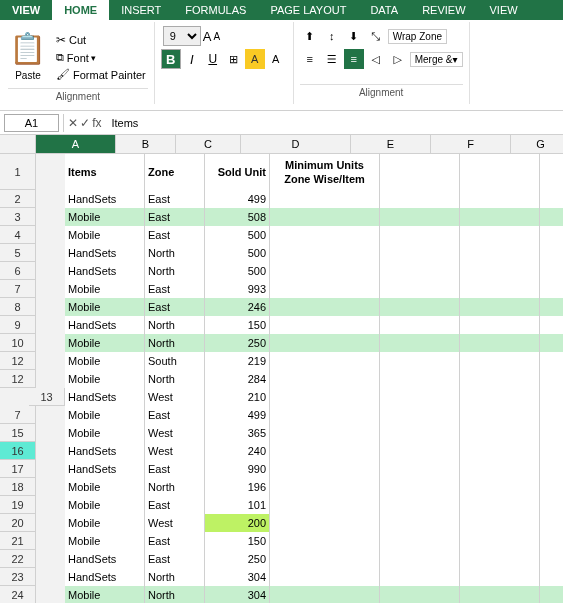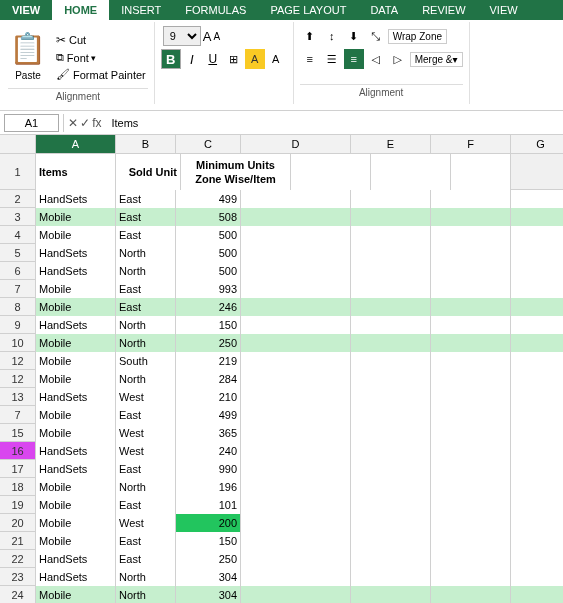--- a/index.html
+++ b/index.html
@@ -141,37 +141,38 @@
         <div style="display: flex; align-items: center; justify-content: center; font-size: 11px; color: rgb(51, 51, 51); border-bottom: 1px solid rgb(208, 208, 208); border-right: 1px solid rgb(208, 208, 208); width: 36px; height: 18px; cursor: pointer; background: rgb(242, 242, 242);">3</div>
         <div style="display: flex; align-items: center; justify-content: center; font-size: 11px; color: rgb(51, 51, 51); border-bottom: 1px solid rgb(208, 208, 208); border-right: 1px solid rgb(208, 208, 208); width: 36px; height: 18px; cursor: pointer; background: rgb(242, 242, 242);">4</div>
         <div style="display: flex; align-items: center; justify-content: center; font-size: 11px; color: rgb(51, 51, 51); border-bottom: 1px solid rgb(208, 208, 208); border-right: 1px solid rgb(208, 208, 208); width: 36px; height: 18px; cursor: pointer; background: rgb(242, 242, 242);">5</div>
         <div style="display: flex; align-items: center; justify-content: center; font-size: 11px; color: rgb(51, 51, 51); border-bottom: 1px solid rgb(208, 208, 208); border-right: 1px solid rgb(208, 208, 208); width: 36px; height: 18px; cursor: pointer; background: rgb(242, 242, 242);">6</div>
         <div style="display: flex; align-items: center; justify-content: center; font-size: 11px; color: rgb(51, 51, 51); border-bottom: 1px solid rgb(208, 208, 208); border-right: 1px solid rgb(208, 208, 208); width: 36px; height: 18px; cursor: pointer; background: rgb(242, 242, 242);">7</div>
         <div style="display: flex; align-items: center; justify-content: center; font-size: 11px; color: rgb(51, 51, 51); border-bottom: 1px solid rgb(208, 208, 208); border-right: 1px solid rgb(208, 208, 208); width: 36px; height: 18px; cursor: pointer; background: rgb(242, 242, 242);">8</div>
         <div style="display: flex; align-items: center; justify-content: center; font-size: 11px; color: rgb(51, 51, 51); border-bottom: 1px solid rgb(208, 208, 208); border-right: 1px solid rgb(208, 208, 208); width: 36px; height: 18px; cursor: pointer; background: rgb(242, 242, 242);">9</div>
         <div style="display: flex; align-items: center; justify-content: center; font-size: 11px; color: rgb(51, 51, 51); border-bottom: 1px solid rgb(208, 208, 208); border-right: 1px solid rgb(208, 208, 208); width: 36px; height: 18px; cursor: pointer; background: rgb(242, 242, 242);">10</div>
         <div style="display: flex; align-items: center; justify-content: center; font-size: 11px; color: rgb(51, 51, 51); border-bottom: 1px solid rgb(208, 208, 208); border-right: 1px solid rgb(208, 208, 208); width: 36px; height: 18px; cursor: pointer; background: rgb(242, 242, 242);">12</div>
         <div style="display: flex; align-items: center; justify-content: center; font-size: 11px; color: rgb(51, 51, 51); border-bottom: 1px solid rgb(208, 208, 208); border-right: 1px solid rgb(208, 208, 208); width: 36px; height: 18px; cursor: pointer; background: rgb(242, 242, 242);">12</div>
-        <div style="display: flex; align-items: center; justify-content: center; font-size: 11px; color: rgb(51, 51, 51); border-bottom: 1px solid rgb(208, 208, 208); border-right: 1px solid rgb(208, 208, 208); width: 36px; height: 18px; cursor: pointer; background: rgb(242, 242, 242);">13</div>
+        <div style="display: flex; align-items: center; justify-content: center; font-size: 11px; color: rgb(51, 51, 51); border-bottom: 1px solid rgb(208, 208, 208); border-right: 1px solid rgb(208, 208, 208); width: 36px; height: 18px; cursor: pointer; background: rgb(242, 242, 242); margin-left: 29px;">13</div>
         <div style="display: flex; align-items: center; justify-content: center; font-size: 11px; color: rgb(51, 51, 51); border-bottom: 1px solid rgb(208, 208, 208); border-right: 1px solid rgb(208, 208, 208); width: 36px; height: 18px; cursor: pointer; background: rgb(242, 242, 242);">7</div>
         <div style="display: flex; align-items: center; justify-content: center; font-size: 11px; color: rgb(51, 51, 51); border-bottom: 1px solid rgb(208, 208, 208); border-right: 1px solid rgb(208, 208, 208); width: 36px; height: 18px; cursor: pointer; background: rgb(242, 242, 242);">15</div>
-        <div style="display: flex; align-items: center; justify-content: center; font-size: 11px; color: rgb(51, 51, 51); border-bottom: 1px solid rgb(208, 208, 208); border-right: 1px solid rgb(208, 208, 208); width: 36px; height: 18px; cursor: pointer; background: #d946ef;">16</div>
+        <div style="display: flex; align-items: center; justify-content: center; font-size: 11px; color: rgb(51, 51, 51); border-bottom: 1px solid rgb(208, 208, 208); border-right: 1px solid rgb(208, 208, 208); width: 36px; height: 18px; cursor: pointer; background: #5eead4;">16</div>
         <div style="display: flex; align-items: center; justify-content: center; font-size: 11px; color: rgb(51, 51, 51); border-bottom: 1px solid rgb(208, 208, 208); border-right: 1px solid rgb(208, 208, 208); width: 36px; height: 18px; cursor: pointer; background: rgb(242, 242, 242);">17</div>
         <div style="display: flex; align-items: center; justify-content: center; font-size: 11px; color: rgb(51, 51, 51); border-bottom: 1px solid rgb(208, 208, 208); border-right: 1px solid rgb(208, 208, 208); width: 36px; height: 18px; cursor: pointer; background: rgb(242, 242, 242);">18</div>
         <div style="display: flex; align-items: center; justify-content: center; font-size: 11px; color: rgb(51, 51, 51); border-bottom: 1px solid rgb(208, 208, 208); border-right: 1px solid rgb(208, 208, 208); width: 36px; height: 18px; cursor: pointer; background: rgb(242, 242, 242);">19</div>
         <div style="display: flex; align-items: center; justify-content: center; font-size: 11px; color: rgb(51, 51, 51); border-bottom: 1px solid rgb(208, 208, 208); border-right: 1px solid rgb(208, 208, 208); width: 36px; height: 18px; cursor: pointer; background: rgb(242, 242, 242);">20</div>
         <div style="display: flex; align-items: center; justify-content: center; font-size: 11px; color: rgb(51, 51, 51); border-bottom: 1px solid rgb(208, 208, 208); border-right: 1px solid rgb(208, 208, 208); width: 36px; height: 18px; cursor: pointer; background: rgb(242, 242, 242);">21</div>
         <div style="display: flex; align-items: center; justify-content: center; font-size: 11px; color: rgb(51, 51, 51); border-bottom: 1px solid rgb(208, 208, 208); border-right: 1px solid rgb(208, 208, 208); width: 36px; height: 18px; cursor: pointer; background: rgb(242, 242, 242);">22</div>
         <div style="display: flex; align-items: center; justify-content: center; font-size: 11px; color: rgb(51, 51, 51); border-bottom: 1px solid rgb(208, 208, 208); border-right: 1px solid rgb(208, 208, 208); width: 36px; height: 18px; cursor: pointer; background: rgb(242, 242, 242);">23</div>
         <div style="display: flex; align-items: center; justify-content: center; font-size: 11px; color: rgb(51, 51, 51); border-bottom: 1px solid rgb(208, 208, 208); border-right: 1px solid rgb(208, 208, 208); width: 36px; height: 18px; cursor: pointer; background: rgb(242, 242, 242);">24</div>
       </div>
 
     <div id="grid" style="display:flex; flex-direction:column; flex:1;">
         <div style="display: flex; border-bottom: 1px solid rgb(208, 208, 208); height: 36px;">
           <div style="display: flex; align-items: center; border-right: 1px solid rgb(208, 208, 208); font-size: 11px; padding: 0px 3px; overflow: hidden; white-space: nowrap; background: rgb(255, 255, 255); width: 80px; min-width: 80px; height: 36px; justify-content: flex-start; font-weight: bold;">Items</div>
+          <div style="display: flex; align-items: center; border-right: 1px solid rgb(208, 208, 208); font-size: 11px; padding: 0px 3px; overflow: hidden; white-space: nowrap; background: rgb(255, 255, 255); width: 60px; min-width: 60px; height: 36px; justify-content: flex-start; font-weight: bold;">Zone</div>
           <div style="display: flex; align-items: center; border-right: 1px solid rgb(208, 208, 208); font-size: 11px; padding: 0px 3px; overflow: hidden; white-space: nowrap; background: rgb(255, 255, 255); width: 65px; min-width: 65px; height: 36px; justify-content: flex-end; font-weight: bold;">Sold Unit</div>
           <div style="display: flex; align-items: center; border-right: 1px solid rgb(208, 208, 208); font-size: 11px; padding: 0px 3px; overflow: hidden; white-space: normal; background: rgb(255, 255, 255); width: 110px; min-width: 110px; height: 36px; justify-content: center; font-weight: bold; flex-direction: column; text-align: center; word-break: break-word; line-height: 1.3;">Minimum Units<br>Zone Wise/Item</div>
           <div style="display: flex; align-items: center; border-right: 1px solid rgb(208, 208, 208); font-size: 11px; padding: 0px 3px; overflow: hidden; white-space: nowrap; background: rgb(255, 255, 255); width: 80px; min-width: 80px; height: 36px; justify-content: flex-start; font-weight: bold;"></div>
           <div style="display: flex; align-items: center; border-right: 1px solid rgb(208, 208, 208); font-size: 11px; padding: 0px 3px; overflow: hidden; white-space: nowrap; background: rgb(255, 255, 255); width: 80px; min-width: 80px; height: 36px; justify-content: flex-start; font-weight: bold;"></div>
           <div style="display: flex; align-items: center; border-right: 1px solid rgb(208, 208, 208); font-size: 11px; padding: 0px 3px; overflow: hidden; white-space: nowrap; background: rgb(255, 255, 255); width: 60px; min-width: 60px; height: 36px; justify-content: flex-start; font-weight: bold;"></div>
         </div>
         <div style="display: flex; border-bottom: 1px solid rgb(208, 208, 208); height: 18px;">
           <div style="display: flex; align-items: center; border-right: 1px solid rgb(208, 208, 208); font-size: 11px; padding: 0px 3px; overflow: hidden; white-space: nowrap; background: rgb(255, 255, 255); width: 80px; min-width: 80px; height: 18px; justify-content: flex-start;">HandSets</div>
           <div style="display: flex; align-items: center; border-right: 1px solid rgb(208, 208, 208); font-size: 11px; padding: 0px 3px; overflow: hidden; white-space: nowrap; background: rgb(255, 255, 255); width: 60px; min-width: 60px; height: 18px; justify-content: flex-start;">East</div>
           <div style="display: flex; align-items: center; border-right: 1px solid rgb(208, 208, 208); font-size: 11px; padding: 0px 3px; overflow: hidden; white-space: nowrap; background: rgb(255, 255, 255); width: 65px; min-width: 65px; height: 18px; justify-content: flex-end;">499</div>
@@ -329,21 +330,21 @@
           <div style="display: flex; align-items: center; border-right: 1px solid rgb(208, 208, 208); font-size: 11px; padding: 0px 3px; overflow: hidden; white-space: nowrap; background: rgb(255, 255, 255); width: 60px; min-width: 60px; height: 18px; justify-content: flex-start;">East</div>
           <div style="display: flex; align-items: center; border-right: 1px solid rgb(208, 208, 208); font-size: 11px; padding: 0px 3px; overflow: hidden; white-space: nowrap; background: rgb(255, 255, 255); width: 65px; min-width: 65px; height: 18px; justify-content: flex-end;">101</div>
           <div style="display: flex; align-items: center; border-right: 1px solid rgb(208, 208, 208); font-size: 11px; padding: 0px 3px; overflow: hidden; white-space: nowrap; background: rgb(255, 255, 255); width: 110px; min-width: 110px; height: 18px; justify-content: flex-start;"></div>
           <div style="display: flex; align-items: center; border-right: 1px solid rgb(208, 208, 208); font-size: 11px; padding: 0px 3px; overflow: hidden; white-space: nowrap; background: rgb(255, 255, 255); width: 80px; min-width: 80px; height: 18px; justify-content: flex-start;"></div>
           <div style="display: flex; align-items: center; border-right: 1px solid rgb(208, 208, 208); font-size: 11px; padding: 0px 3px; overflow: hidden; white-space: nowrap; background: rgb(255, 255, 255); width: 80px; min-width: 80px; height: 18px; justify-content: flex-start;"></div>
           <div style="display: flex; align-items: center; border-right: 1px solid rgb(208, 208, 208); font-size: 11px; padding: 0px 3px; overflow: hidden; white-space: nowrap; background: rgb(255, 255, 255); width: 60px; min-width: 60px; height: 18px; justify-content: flex-start;"></div>
         </div>
         <div style="display: flex; border-bottom: 1px solid rgb(208, 208, 208); height: 18px;">
           <div style="display: flex; align-items: center; border-right: 1px solid rgb(208, 208, 208); font-size: 11px; padding: 0px 3px; overflow: hidden; white-space: nowrap; background: rgb(255, 255, 255); width: 80px; min-width: 80px; height: 18px; justify-content: flex-start;">Mobile</div>
           <div style="display: flex; align-items: center; border-right: 1px solid rgb(208, 208, 208); font-size: 11px; padding: 0px 3px; overflow: hidden; white-space: nowrap; background: rgb(255, 255, 255); width: 60px; min-width: 60px; height: 18px; justify-content: flex-start;">West</div>
-          <div style="display: flex; align-items: center; border-right: 1px solid rgb(208, 208, 208); font-size: 11px; padding: 0px 3px; overflow: hidden; white-space: nowrap; background: #22c55e; width: 65px; min-width: 65px; height: 18px; justify-content: flex-end;">200</div>
+          <div style="display: flex; align-items: center; border-right: 1px solid rgb(208, 208, 208); font-size: 11px; padding: 0px 3px; overflow: hidden; white-space: nowrap; background: #bef264; width: 65px; min-width: 65px; height: 18px; justify-content: flex-end;">200</div>
           <div style="display: flex; align-items: center; border-right: 1px solid rgb(208, 208, 208); font-size: 11px; padding: 0px 3px; overflow: hidden; white-space: nowrap; background: rgb(255, 255, 255); width: 110px; min-width: 110px; height: 18px; justify-content: flex-start;"></div>
           <div style="display: flex; align-items: center; border-right: 1px solid rgb(208, 208, 208); font-size: 11px; padding: 0px 3px; overflow: hidden; white-space: nowrap; background: rgb(255, 255, 255); width: 80px; min-width: 80px; height: 18px; justify-content: flex-start;"></div>
           <div style="display: flex; align-items: center; border-right: 1px solid rgb(208, 208, 208); font-size: 11px; padding: 0px 3px; overflow: hidden; white-space: nowrap; background: rgb(255, 255, 255); width: 80px; min-width: 80px; height: 18px; justify-content: flex-start;"></div>
           <div style="display: flex; align-items: center; border-right: 1px solid rgb(208, 208, 208); font-size: 11px; padding: 0px 3px; overflow: hidden; white-space: nowrap; background: rgb(255, 255, 255); width: 60px; min-width: 60px; height: 18px; justify-content: flex-start;"></div>
         </div>
         <div style="display: flex; border-bottom: 1px solid rgb(208, 208, 208); height: 18px;">
           <div style="display: flex; align-items: center; border-right: 1px solid rgb(208, 208, 208); font-size: 11px; padding: 0px 3px; overflow: hidden; white-space: nowrap; background: rgb(255, 255, 255); width: 80px; min-width: 80px; height: 18px; justify-content: flex-start;">Mobile</div>
           <div style="display: flex; align-items: center; border-right: 1px solid rgb(208, 208, 208); font-size: 11px; padding: 0px 3px; overflow: hidden; white-space: nowrap; background: rgb(255, 255, 255); width: 60px; min-width: 60px; height: 18px; justify-content: flex-start;">East</div>
           <div style="display: flex; align-items: center; border-right: 1px solid rgb(208, 208, 208); font-size: 11px; padding: 0px 3px; overflow: hidden; white-space: nowrap; background: rgb(255, 255, 255); width: 65px; min-width: 65px; height: 18px; justify-content: flex-end;">150</div>
           <div style="display: flex; align-items: center; border-right: 1px solid rgb(208, 208, 208); font-size: 11px; padding: 0px 3px; overflow: hidden; white-space: nowrap; background: rgb(255, 255, 255); width: 110px; min-width: 110px; height: 18px; justify-content: flex-start;"></div>

